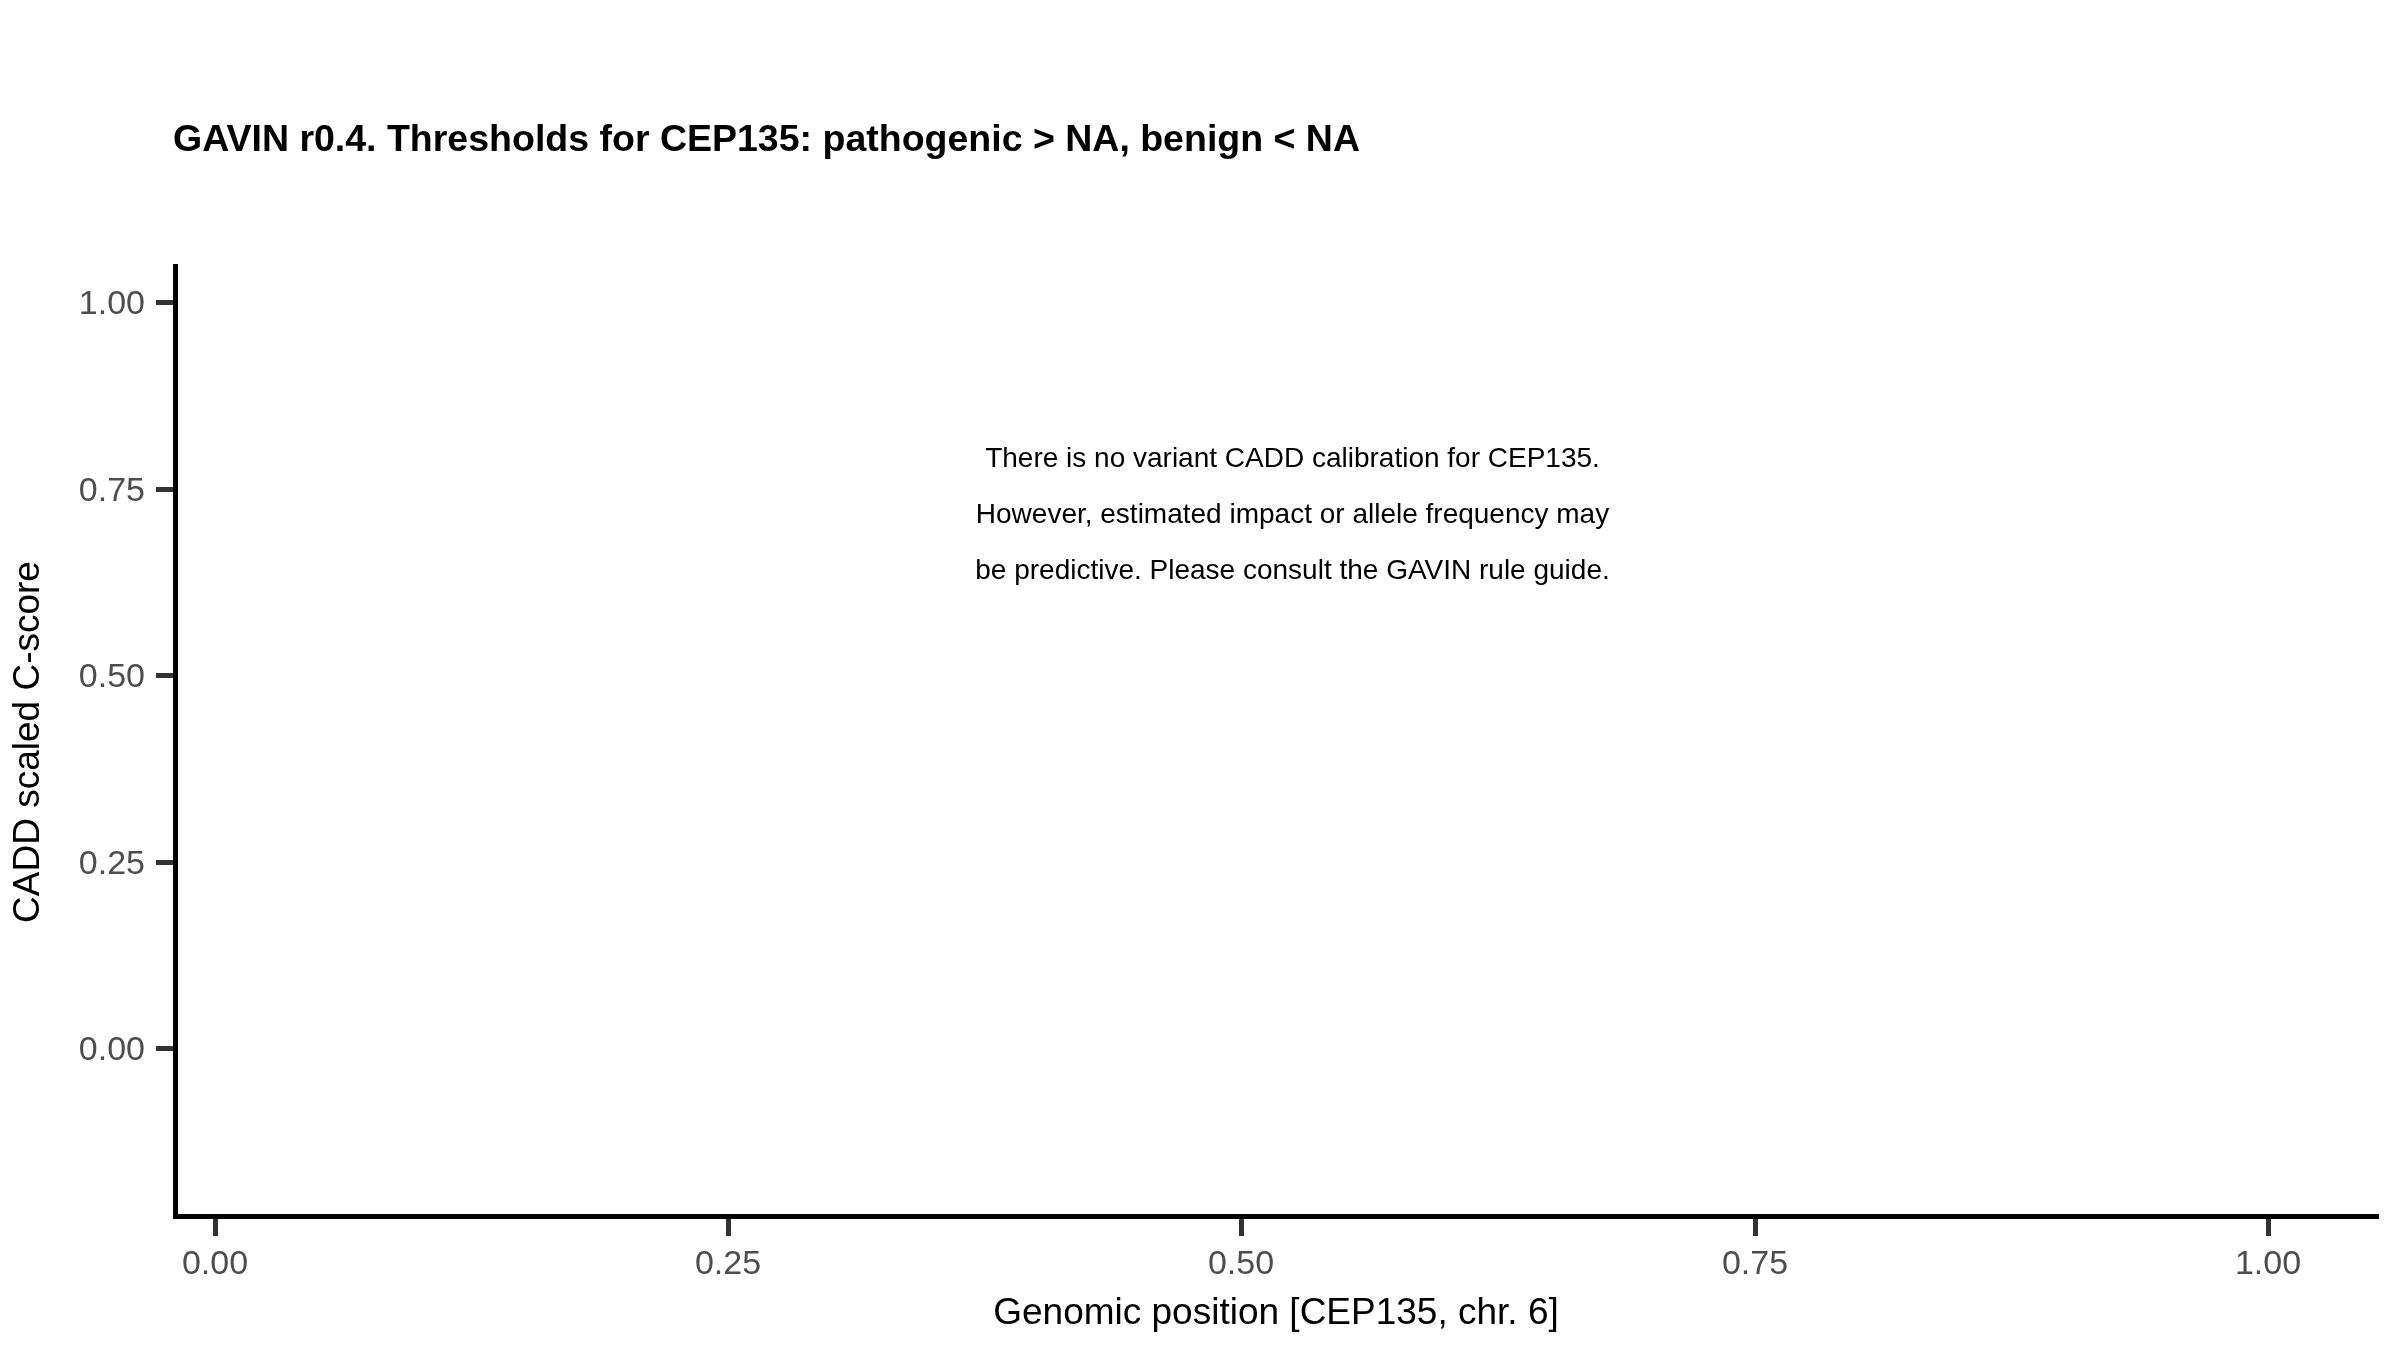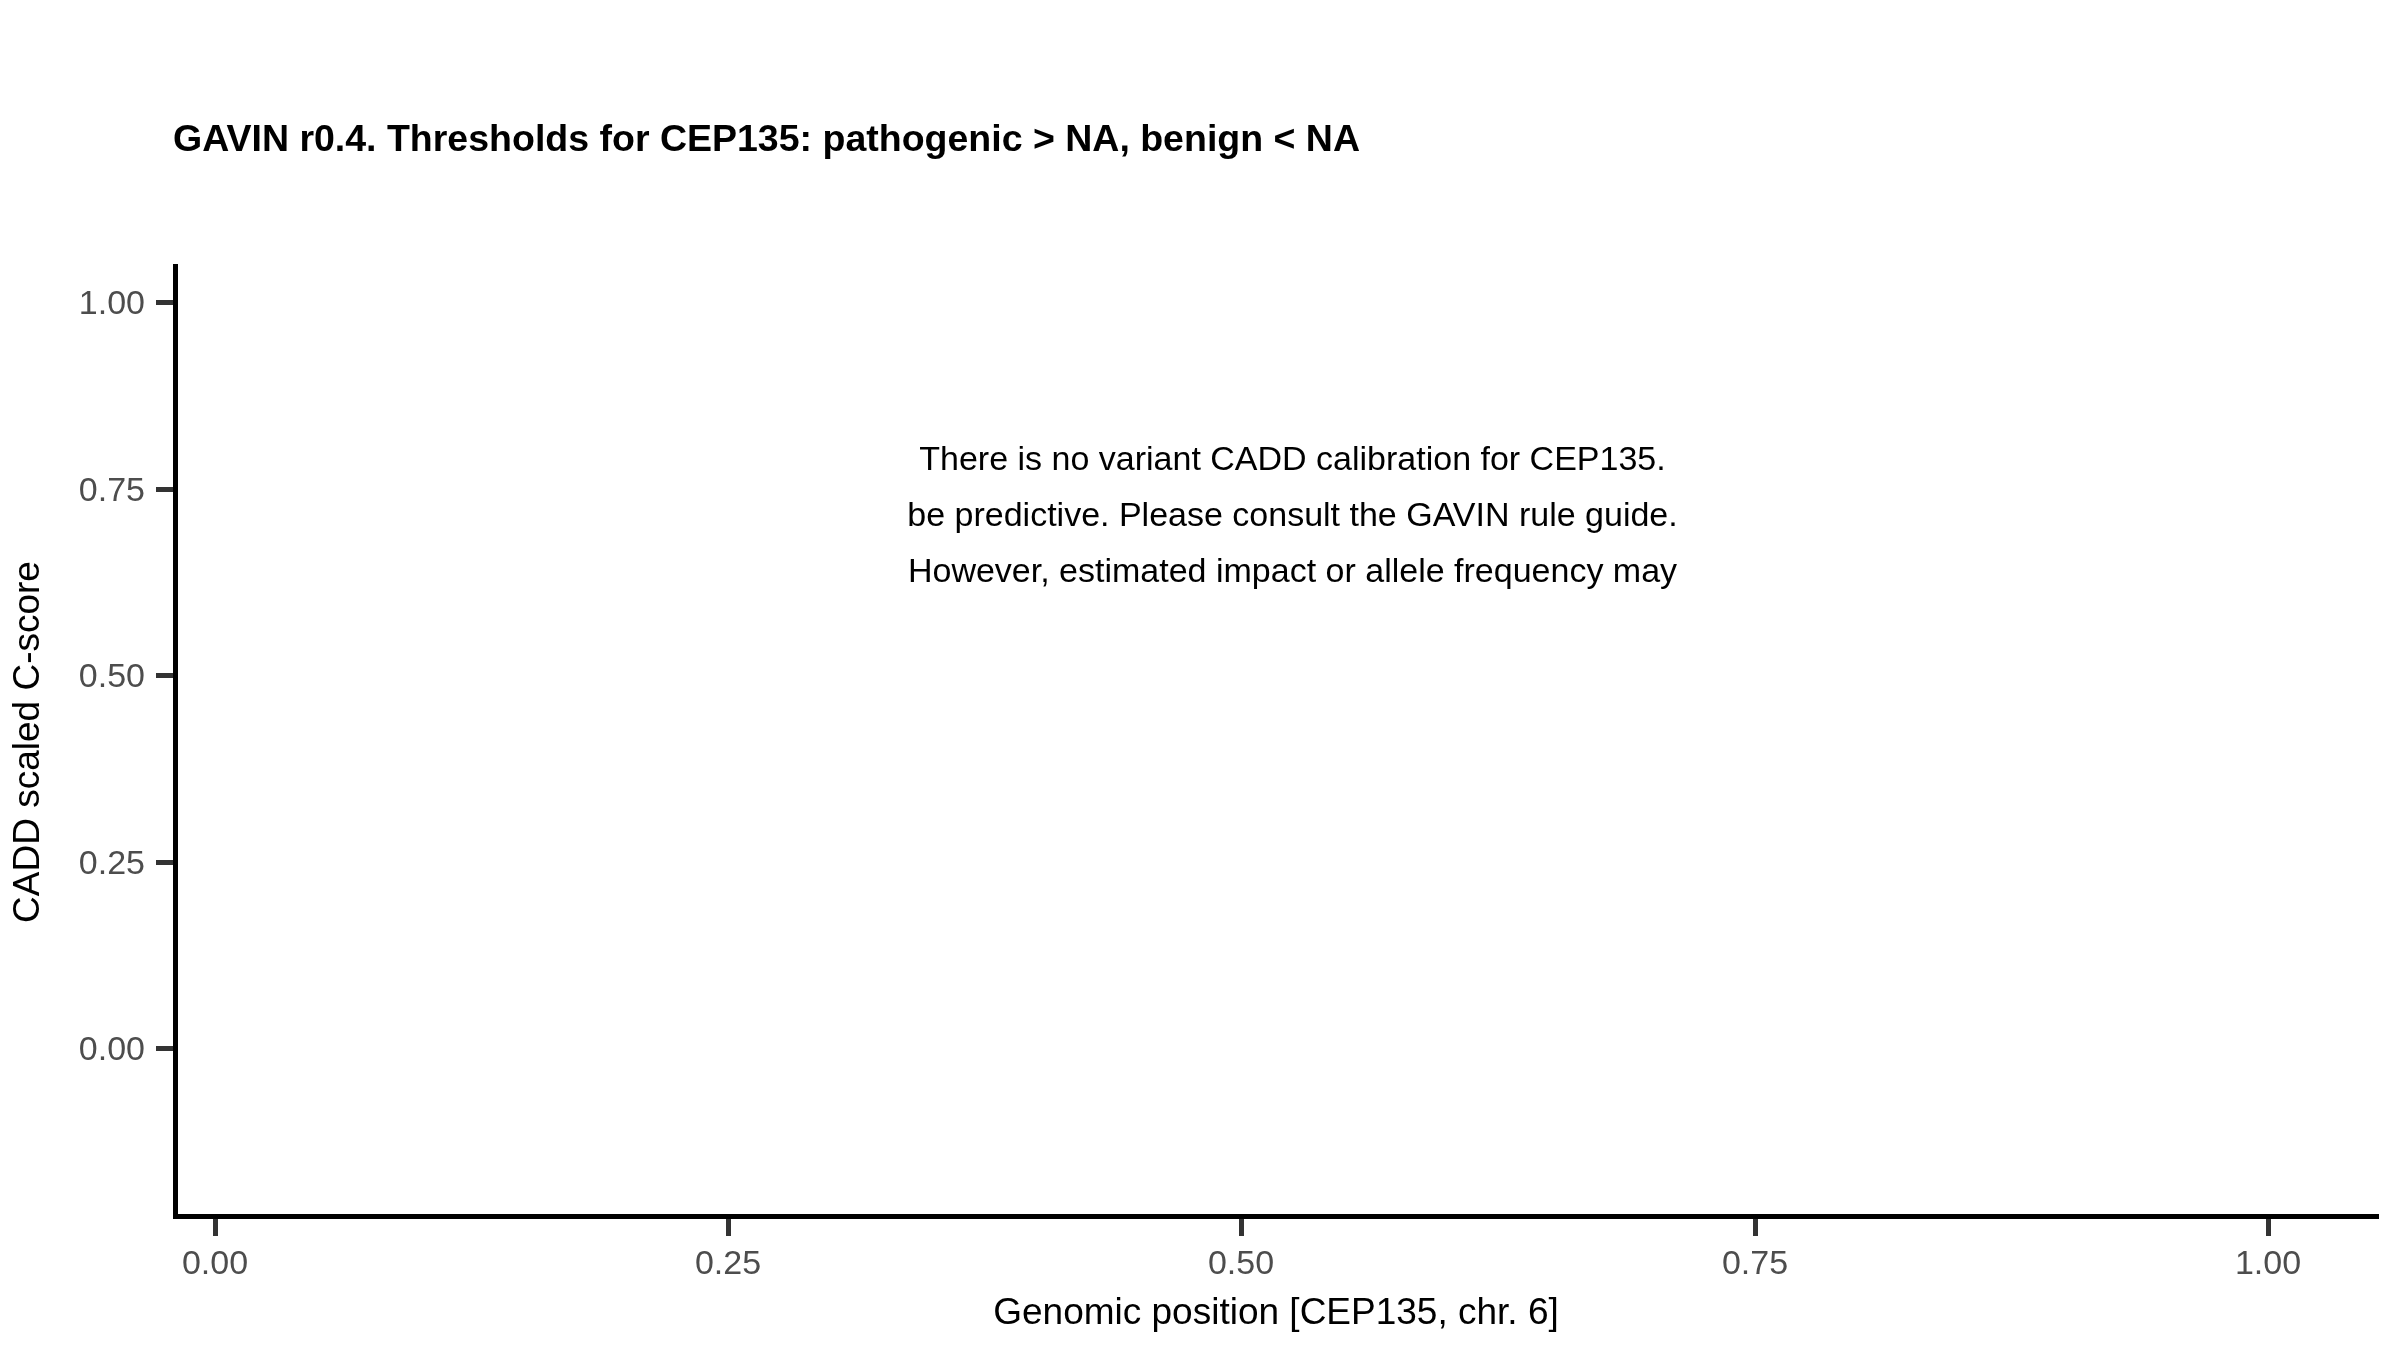--- a/index.html
+++ b/index.html
@@ -65,21 +65,21 @@
     background: #000000;
   }
 
   
   #panel-annotation {
     position: absolute;
     left: 520px;
     top: 430px;
     width: 1545px;
     text-align: center;
-    font-size: 34px;
+    font-size: 28px;
     line-height: 56px;
     color: #000000;
   }
   #panel-annotation .annotation-line {
     display: block;
     white-space: pre;
   }
 
   
   .tick-mark-y {
@@ -151,22 +151,22 @@
   <div id="plot-title">
     <span class="title-line">GAVIN r0.4. Thresholds for CEP135: pathogenic &gt; NA, benign &lt; NA</span>
     <span class="title-line">MAF benign &gt; n/a, cat: N1</span>
     <span class="title-line">red: ClinVar pathogenic variants, blue: rarity &amp; impact matched gnomAD</span>
     <span class="title-line">variants, green: RefSeq exons, grey: genome-wide fallback threshold</span>
   </div>
 
   <div id="panel">
     <div id="panel-annotation" style="position:absolute; left:347px; top:162px; width:1545px;">
       <span class="annotation-line">There is no variant CADD calibration for CEP135.</span>
+      <span class="annotation-line">However, estimated impact or allele frequency may</span>
       <span class="annotation-line">be predictive. Please consult the GAVIN rule guide.</span>
-      <span class="annotation-line">However, estimated impact or allele frequency may</span>
     </div>
   </div>
 
   <div id="axis-line-y"></div>
   <div id="axis-line-x"></div>
 
   <div class="tick-mark-y" style="top:300px;"></div>
   <div class="tick-label-y" style="top:285px;">1.00</div>
 
   <div class="tick-mark-y" style="top:487px;"></div>

